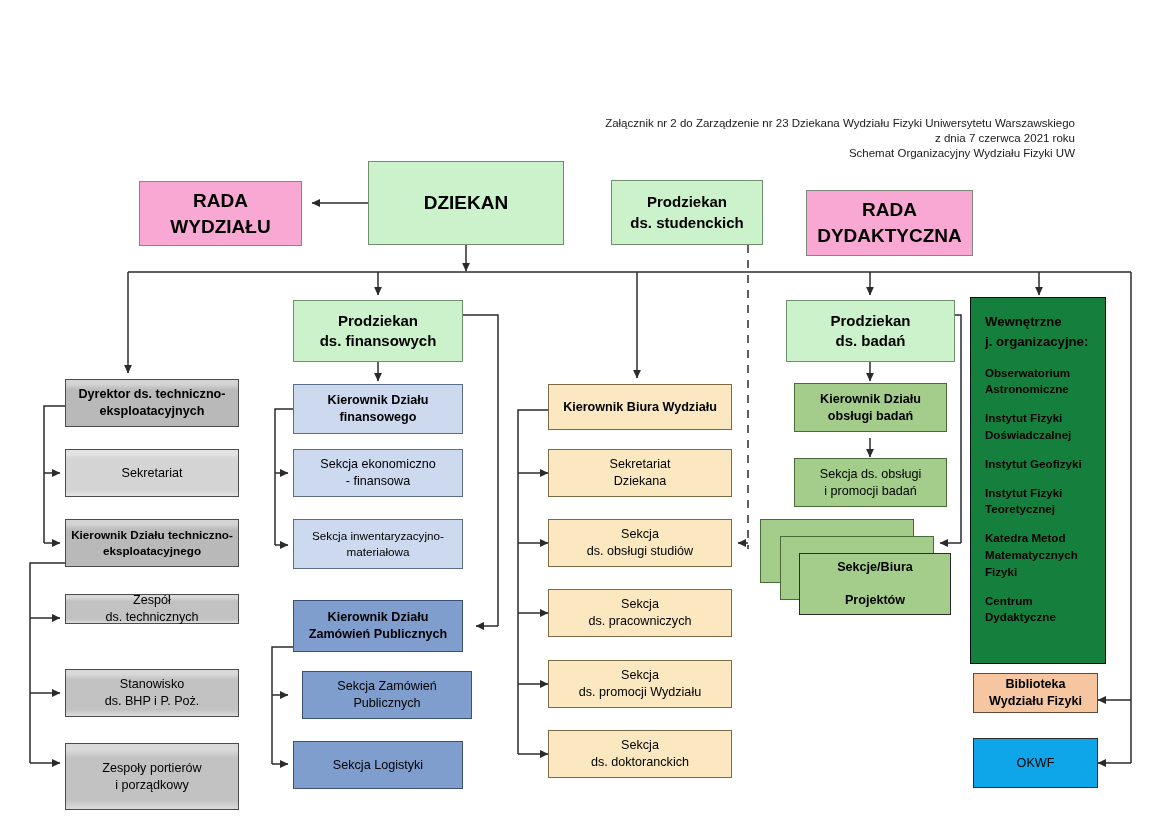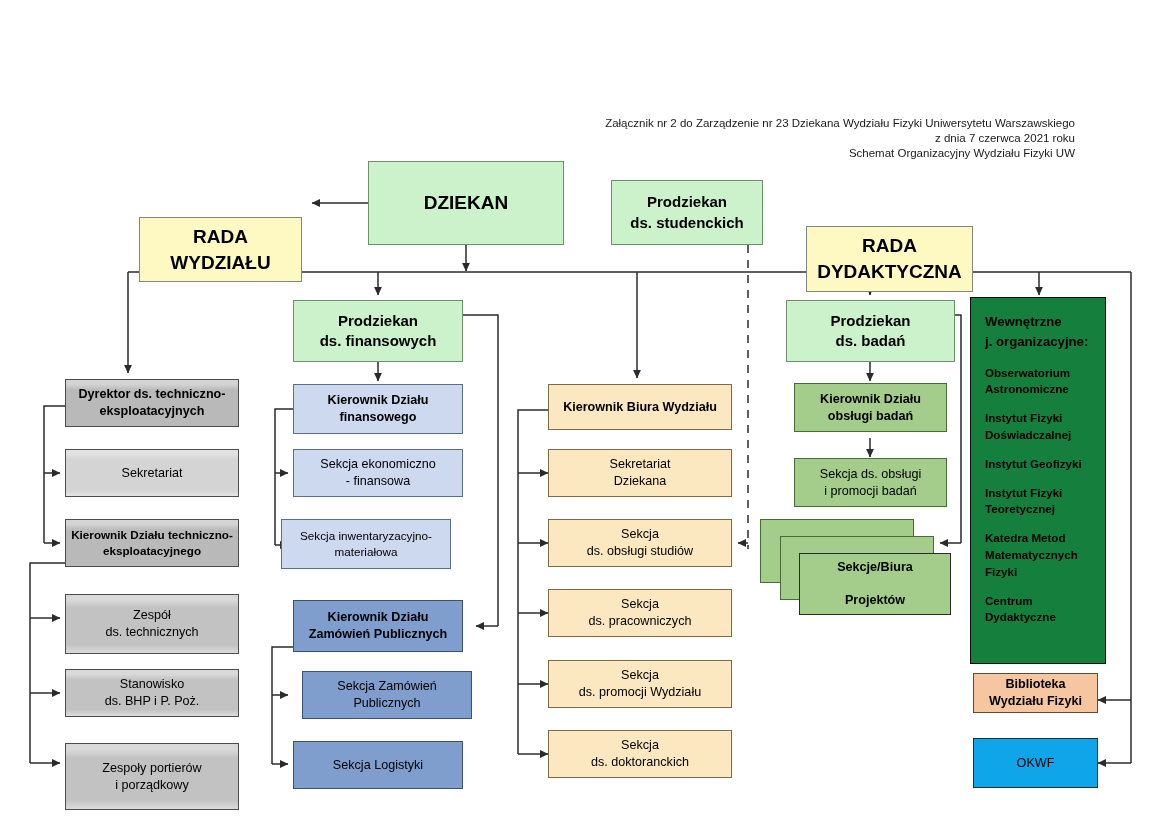--- a/index.html
+++ b/index.html
@@ -39,21 +39,21 @@
     justify-content: center;
     text-align: center;
     line-height: 1.35;
     color: #000000;
     z-index: 3;
   }
   .node span { display: block; }
 
   
   .c-greenpale { background:#ccf2cc; border:1.4px solid #6f8f6f; }
-  .c-greengray { background:#fef9c3; border:1.4px solid #7d8a7d;margin-top:36px; }
+  .c-greengray { background:#f9a8d4; border:1.4px solid #7d8a7d; }
   .c-greenmid  { background:#a4cc8b; border:1.4px solid #4a6a3a; }
   .c-graydark  { background:#b8b8b8; border:1.4px solid #4c4c4c;
                  background-image:linear-gradient(180deg,#d4d4d4 0,#d4d4d4 9%,#b9b9b9 22%,#b9b9b9 100%); }
   .c-graylight { background:#d5d5d5; border:1.4px solid #4c4c4c;
                  background-image:linear-gradient(180deg,#e2e2e2 0,#e2e2e2 9%,#d4d4d4 22%,#d4d4d4 88%,#e6e6e6 100%); }
   .c-graymid   { background:#c2c2c2; border:1.4px solid #4c4c4c;
                  background-image:linear-gradient(180deg,#d9d9d9 0,#d9d9d9 9%,#c2c2c2 22%,#c2c2c2 86%,#dcdcdc 100%); }
   .c-plaingray { background:#0ea5e9; border:1.4px solid #2b2b2b; }
   .c-bluepale  { background:#cdd9ef; border:1.4px solid #5b6d8c; }
   .c-bluemid   { background:#7f9ecd; border:1.4px solid #3c5275; }
@@ -197,21 +197,21 @@
 
   <div class="node c-graylight fs11 t-norm" style="left:65px; top:449px; width:174px; height:48px;">
     <span>Sekretariat</span>
   </div>
 
   <div class="node c-graydark fs10 t-bold" style="left:65px; top:519px; width:174px; height:48px;">
     <span>Kierownik Działu techniczno-</span>
     <span>eksploatacyjnego</span>
   </div>
 
-  <div class="node c-graymid fs11 t-norm" style="left:65px; top:594px; width:174px; height:60px;">
+  <div class="node c-graymid fs11 t-norm" style="left:65px; top:594px; width:174px; height:30px;">
     <span>Zespół</span>
     <span>ds. technicznych</span>
   </div>
 
   <div class="node c-graymid fs11 t-norm" style="left:65px; top:669px; width:174px; height:48px;">
     <span>Stanowisko</span>
     <span>ds.  BHP i P. Poż.</span>
   </div>
 
   <div class="node c-graymid fs11 t-norm" style="left:65px; top:735px; width:174px; height:67px;margin-top:8px;">
@@ -227,21 +227,21 @@
   <div class="node c-bluepale fs11 t-bold" style="left:293px; top:384px; width:170px; height:50px;">
     <span>Kierownik Działu</span>
     <span>finansowego</span>
   </div>
 
   <div class="node c-bluepale fs11 t-norm" style="left:293px; top:449px; width:170px; height:48px;">
     <span>Sekcja ekonomiczno</span>
     <span>- finansowa</span>
   </div>
 
-  <div class="node c-bluepale fs10 t-norm" style="left:281px; top:519px; width:170px; height:50px;">
+  <div class="node c-bluepale fs10 t-norm" style="left:293px; top:519px; width:170px; height:50px;">
     <span>Sekcja inwentaryzacyjno-</span>
     <span>materiałowa</span>
   </div>
 
   <div class="node c-bluemid fs11 t-bold" style="left:293px; top:600px; width:170px; height:52px;">
     <span>Kierownik Działu</span>
     <span>Zamówień Publicznych</span>
   </div>
 
   <div class="node c-bluemid fs11 t-norm" style="left:302px; top:671px; width:170px; height:48px;">

